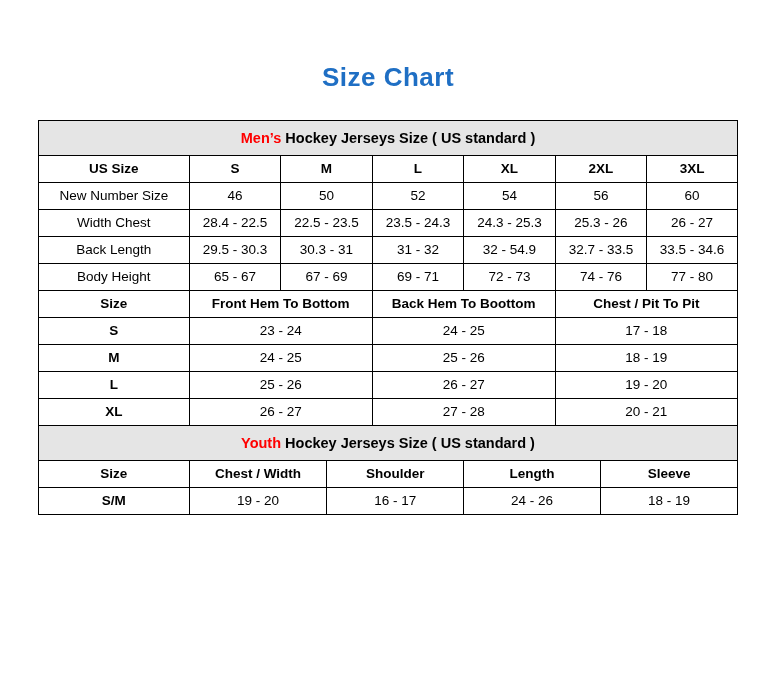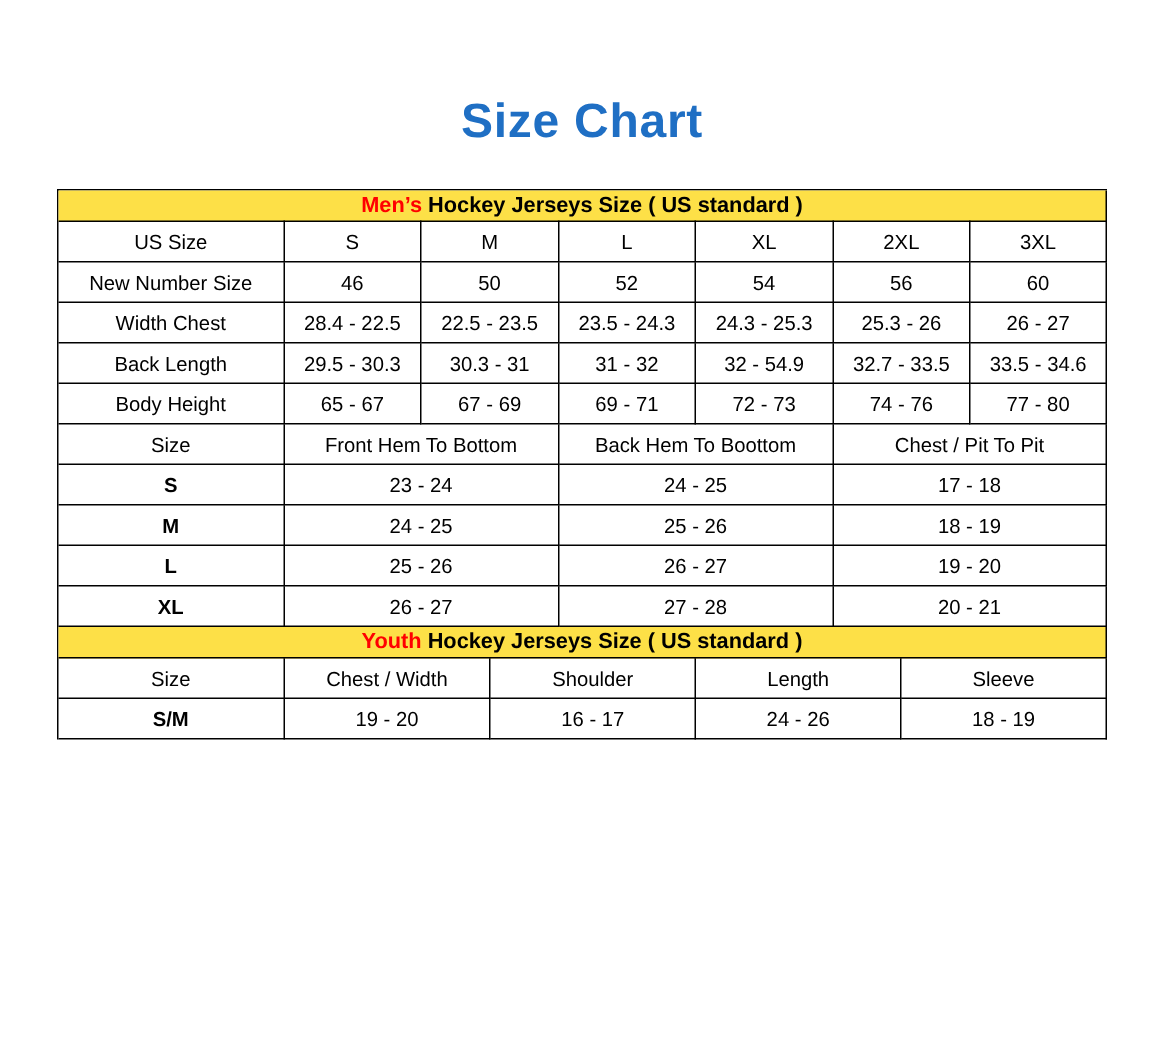--- a/index.html
+++ b/index.html
@@ -16,21 +16,21 @@
   }
   .page {
     position: relative;
     width: 776px;
     height: 692px;
     box-sizing: border-box;
   }
   .title {
     text-align: center;
     color: #1f6fc4;
-    font-size: 32px;
+    font-size: 26px;
     font-weight: bold;
     letter-spacing: 0.5px;
     padding-top: 63px;
     padding-bottom: 0;
     line-height: 1.1;
   }
   .chart-wrap {
     margin: 28px 38px 0 38px;
     border: 1px solid #000000;
     border-right: none;
@@ -45,30 +45,30 @@
     border-right: 1px solid #000000;
     border-bottom: 1px solid #000000;
     font-size: 13.5px;
     text-align: center;
     padding: 0;
     height: 26px;
     font-weight: normal;
     vertical-align: middle;
   }
   .band {
-    background: #fde047;
+    background: #e5e5e5;
     font-weight: bold;
     font-size: 14.5px;
-    height: 20px;
+    height: 34px;
   }
   .band .red {
     color: #ff0000;
   }
   .hdr {
-    font-weight: normal;
+    font-weight: bold;
   }
   .rowlabel {
     font-weight: normal;
   }
   .boldcell {
     font-weight: bold;
   }
 </style>
 </head>
 <body>

